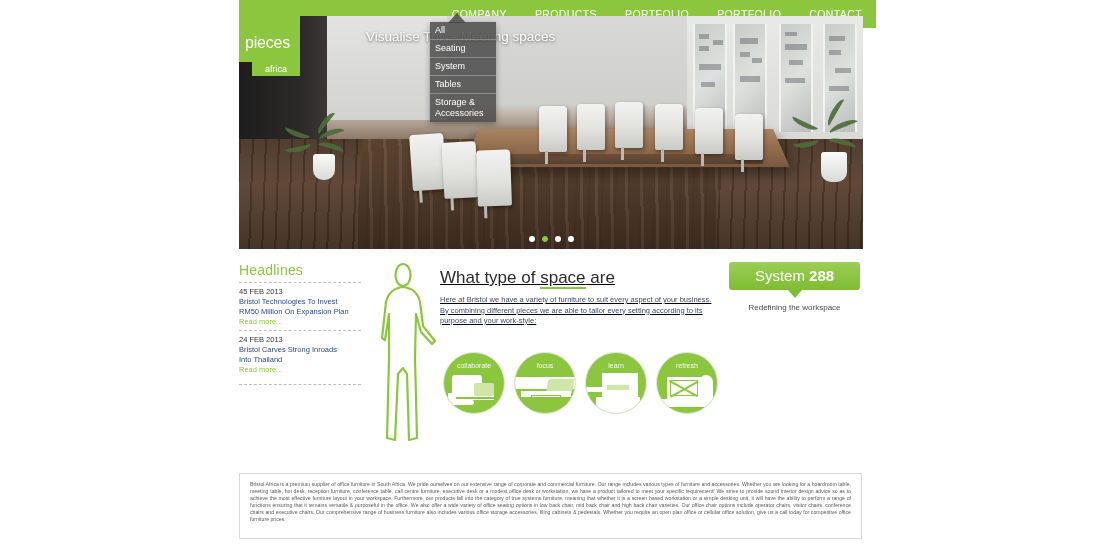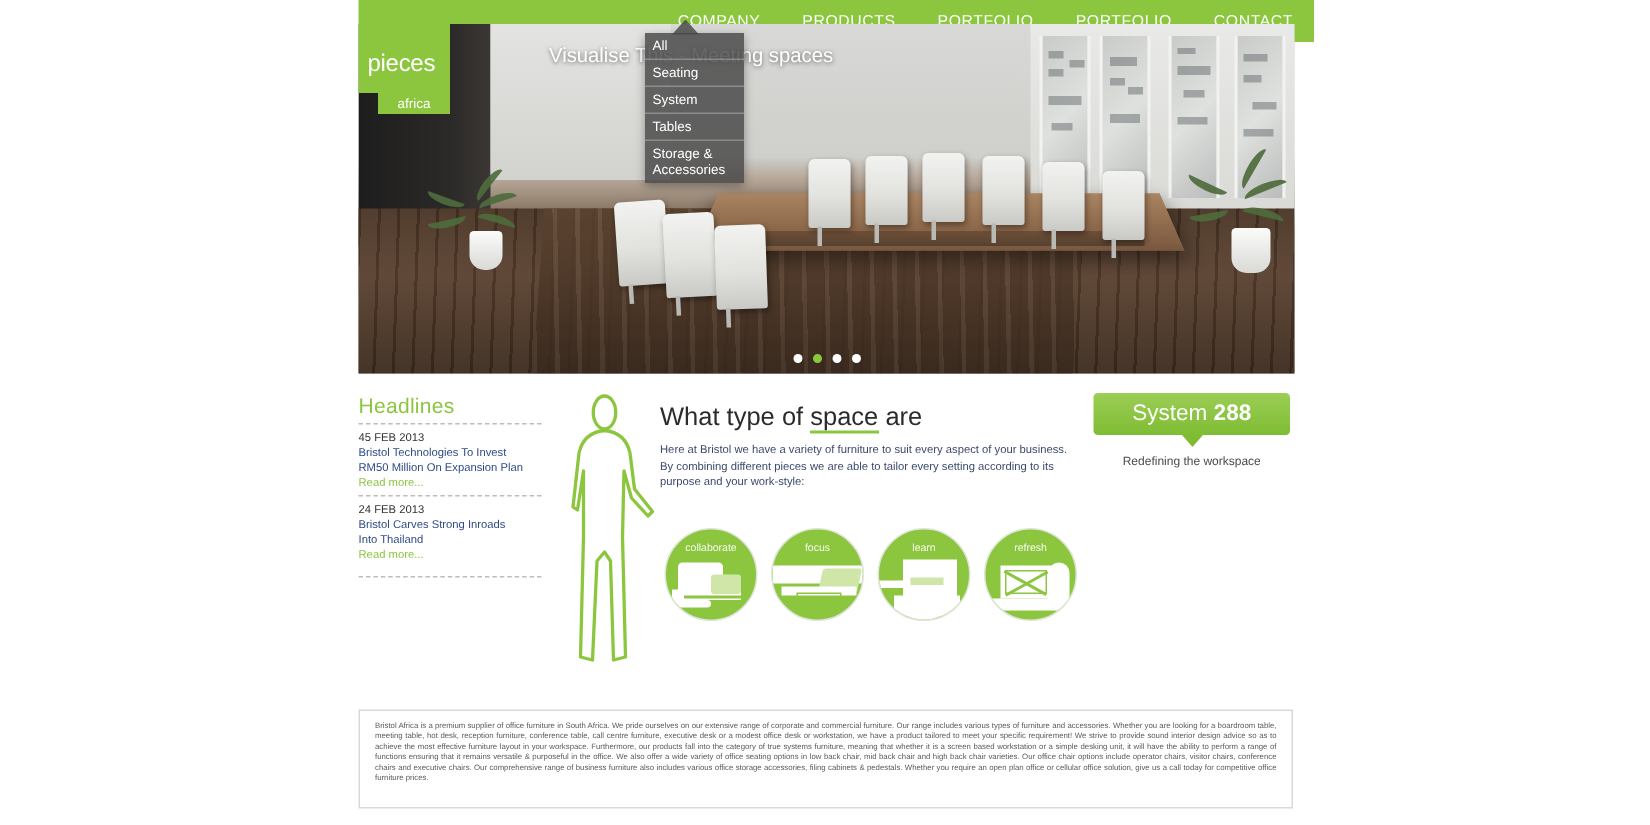--- a/index.html
+++ b/index.html
@@ -155,21 +155,21 @@
   }
   .hl-sep { border-top: 1px dashed #bdbdbd; margin: 3px 0 4px; }
   .hl-date { font-size: 7.5px; color: #333; line-height: 10px; }
   .hl-text { font-size: 7.5px; color: #2e4a86; line-height: 9.5px; }
   .hl-more { font-size: 7.5px; color: #8cc63f; line-height: 11px; cursor: pointer; }
 
   
   .figure { position: absolute; left: 376px; top: 262px; width: 66px; height: 186px; }
 
   
-  .maincopy { position: absolute; left: 440px; top: 268px; width: 272px; }
+  .maincopy { position: absolute; left: 440px; top: 268px; width: 272px; text-decoration: underline; }
   .mc-h1 {
     font-size: 17px; color: #2b2b2b; line-height: 20px; font-weight: 400;
   }
   .mc-h1 .u-space { border-bottom: 2px solid #8cc63f; padding-bottom: 0px; }
   .mc-h1 .line2 { display:block; padding-left: 54px; }
   .mc-body {
     margin-top: 7px; font-size: 7.5px; line-height: 10.5px; color: #3b4a6b;
   }
 
   .circles { position: absolute; left: 443px; top: 352px; display:flex; gap: 9px; }

